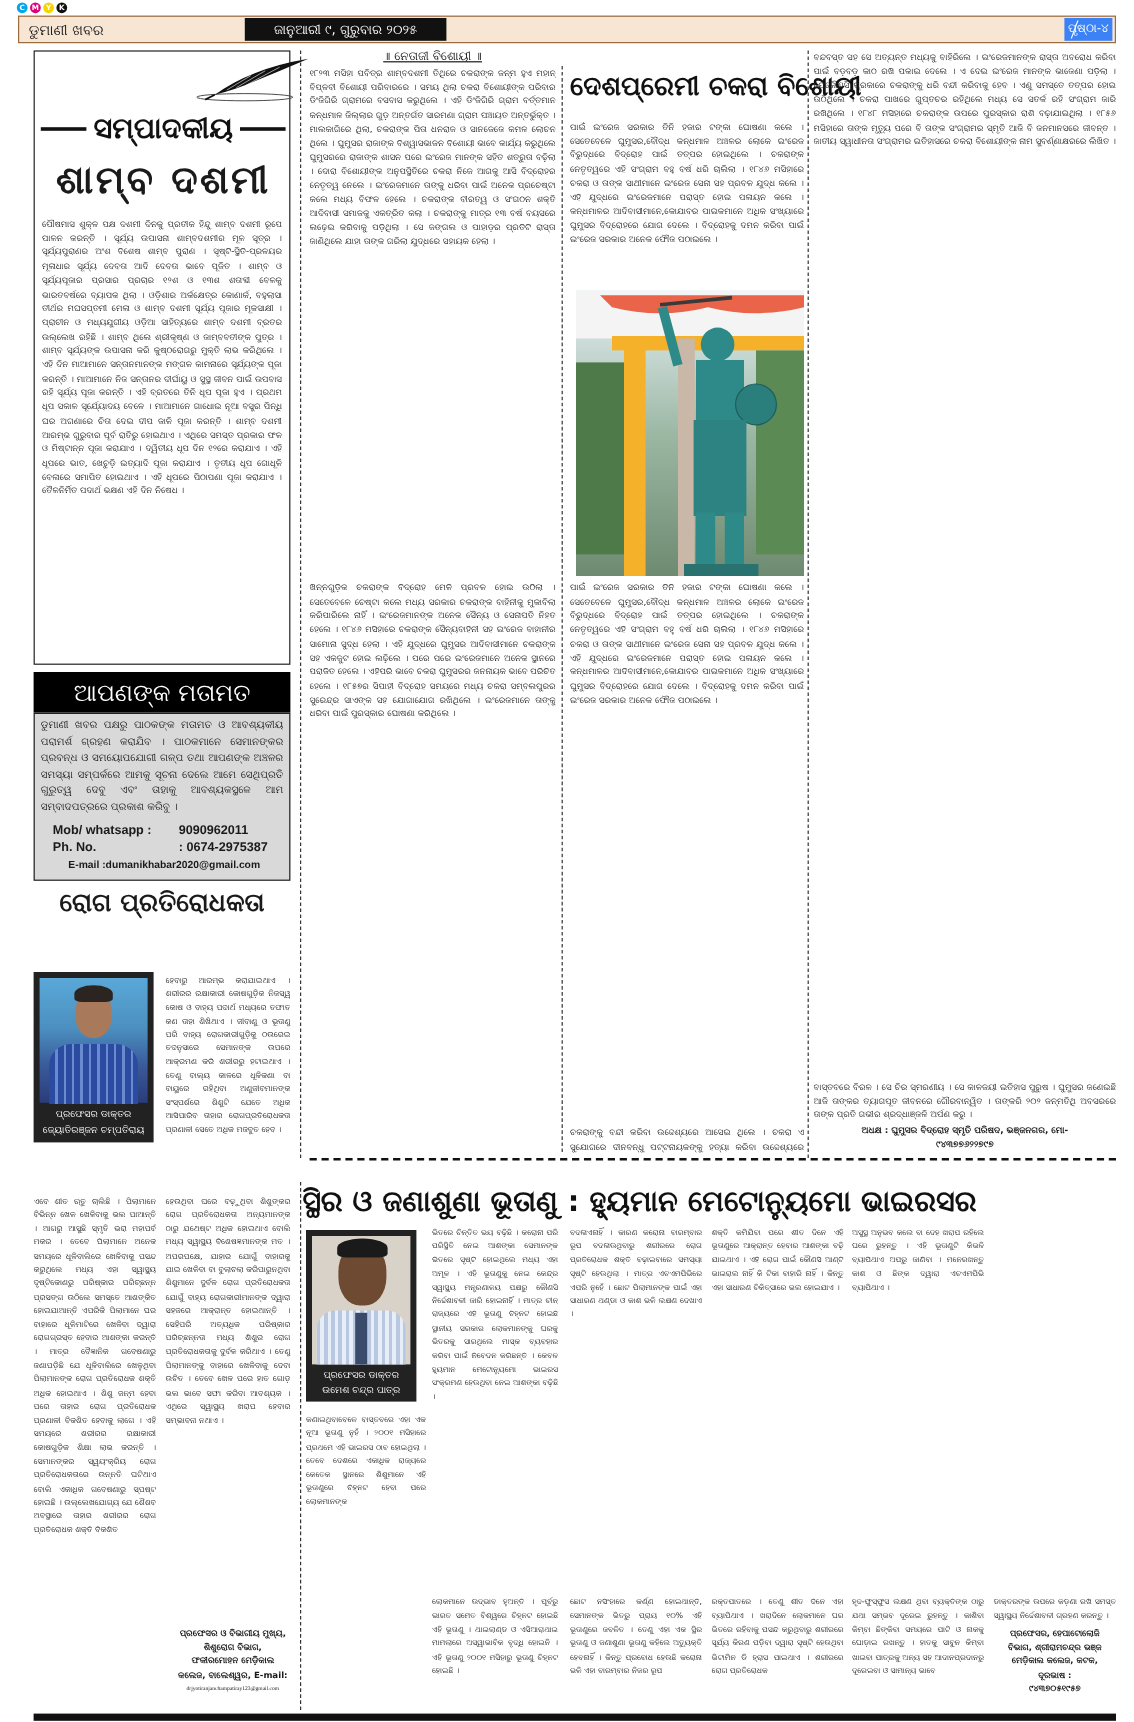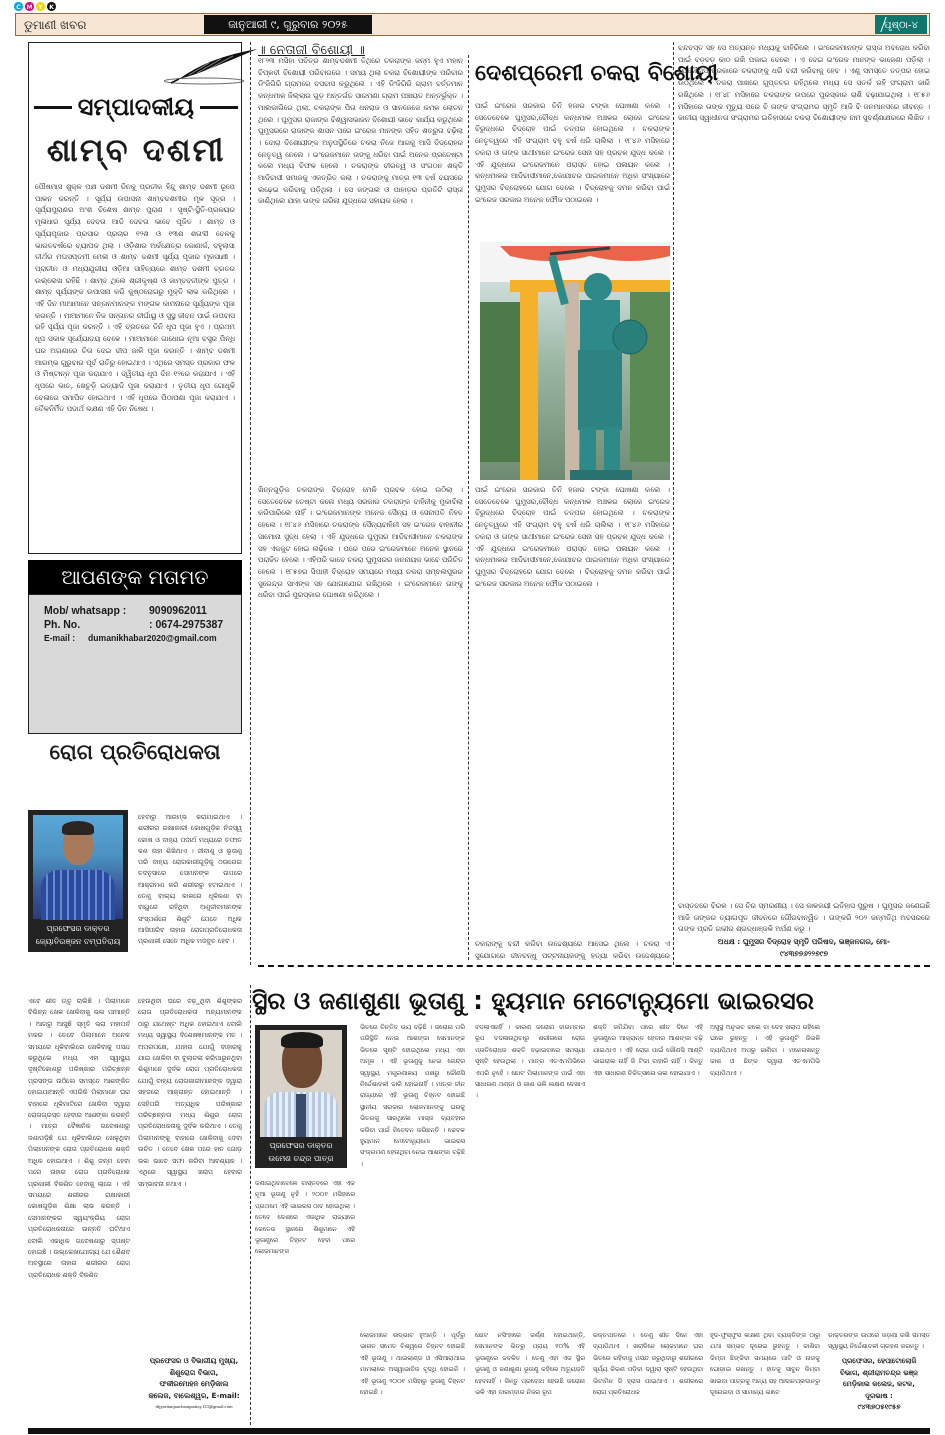--- a/index.html
+++ b/index.html
@@ -16,22 +16,22 @@
     position: absolute; left: 15px; top: 13px; width: 915px; height: 23px;
     background: #f7e6d3; border: 1.5px solid #9c6b3e;
     display: flex; align-items: center;
   }
   .header .brand { font-size: 12px; padding-left: 8px; width: 190px; }
   .header .date {
     position: absolute; left: 188px; top: 1px; width: 168px; height: 19px;
     background: #111; color: #fff; font-size: 11px; display: flex; align-items: center; justify-content: center;
   }
   .header .page {
-    position: absolute; right: 2px; top: 1px; width: 52px; height: 19px;
-    background: #0f766e; color: #fff; font-size: 10px; display: flex; align-items: center; justify-content: center;
+    position: absolute; right: 2px; top: 1px; width: 40px; height: 19px;
+    background: #3b82f6; color: #fff; font-size: 10px; display: flex; align-items: center; justify-content: center;
   }
   .header .page::before {
     content: ""; position: absolute; left: 8px; top: 2px; width: 1px; height: 15px;
     background: #fff; transform: skewX(-20deg);
   }
   .col-left { position: absolute; left: 28px; top: 42px; width: 214px; }
   .editorial-box {
     border: 1.5px solid #222; padding: 4px 6px; height: 512px; position: relative;
   }
   .quill { position: absolute; left: 120px; top: 4px; width: 110px; height: 40px; }
@@ -55,21 +55,21 @@
     background: #000000; color: #fff; font-size: 20px; text-align: center; line-height: 34px;
   }
   .opinion-box {
     position: absolute; left: 28px; top: 594px; width: 214px; height: 140px;
     background: #d9d9d9; border: 1.5px solid #222; padding: 4px 5px;
   }
   .opinion-text { font-size: 8.6px; line-height: 13.6px; text-align: justify; }
   .contact { margin-top: 4px; padding-left: 10px; font-family: Liberation Sans, sans-serif; }
   .contact .row { display: flex; font-weight: bold; font-size: 10.5px; line-height: 14px; }
   .contact .row .k { width: 105px; }
-  .contact .row.email { font-size: 8.6px; }
+  .contact .row.email { font-size: 8.6px; text-align: right; }
   .dhuli-title {
     position: absolute; left: 20px; top: 738px; width: 230px; text-align: center;
     font-size: 21px; font-weight: bold; line-height: 28px;
   }
   .photo1 {
     position: absolute; left: 28px; top: 810px; width: 100px; height: 142px; background: #222;
   }
   .photo1 .img {
     position: absolute; left: 5px; top: 5px; width: 90px; height: 104px;
     background: linear-gradient(180deg, #5aa8d8 0%, #4b90c0 40%, #3a5a9a 70%, #2a3c7a 100%);
@@ -83,21 +83,21 @@
     position: absolute; left: 8px; top: 55px; width: 74px; height: 50px;
     background: repeating-linear-gradient(90deg, #2b4ba0 0 5px, #6a8ad0 5px 7px), #2b4ba0;
     border-radius: 18px 18px 0 0;
   }
   .photo1 .cap {
     position: absolute; left: 0; top: 112px; width: 100px; text-align: center; color: #fff;
     font-size: 8px; line-height: 13px;
   }
   .body-text { font-size: 7.2px; line-height: 11.7px; text-align: justify; color: #222; overflow: hidden; }
   .vsep { position: absolute; border-left: 1px dashed #333; }
-  .netaji-head { position: absolute; left: 258px; top: 42px; width: 205px; font-size: 13px; text-decoration: underline; }
+  .netaji-head { position: absolute; left: 258px; top: 42px; width: 205px; text-align: center; font-size: 10px; text-decoration: underline; }
   .main-title {
     position: absolute; left: 475px; top: 58px; width: 195px;
     font-size: 22px; font-weight: bold; line-height: 30px; color: #111; white-space: nowrap;
   }
   .statue-photo {
     position: absolute; left: 480px; top: 242px; width: 190px; height: 238px; overflow: hidden;
     background: linear-gradient(180deg, #e7f0f6 0%, #9cb8a4 50%, #6e8a70 100%);
   }
   .hr-dash { position: absolute; left: 258px; top: 965px; width: 672px; border-top: 2px dashed #111; }
   .virus-title {
@@ -146,20 +146,21 @@
       <span class="ed-label">ସମ୍ପାଦକୀୟ</span>
       <span class="dash"></span>
     </div>
     <div class="ed-title">ଶାମ୍ବ ଦଶମୀ</div>
     <div class="ed-body body-text" style="height:318px">ପୌଷମାସ ଶୁକ୍ଳ ପକ୍ଷ ଦଶମୀ ଦିନକୁ ପ୍ରତୀକ ହିନ୍ଦୁ ଶାମ୍ବ ଦଶମୀ ରୂପେ ପାଳନ କରନ୍ତି । ସୂର୍ଯ୍ୟ ଉପାସନା ଶାମ୍ବଦଶମୀର ମୂଳ ସୂତ୍ର । ସୂର୍ଯ୍ୟପୁରାଣର ଅଂଶ ବିଶେଷ ଶାମ୍ବ ପୁରାଣ । ସୃଷ୍ଟି-ସ୍ଥିତି-ପ୍ରଳୟର ମୂଳାଧାର ସୂର୍ଯ୍ୟ ଦେବତା ଆଦି ଦେବତା ଭାବେ ପୂଜିତ । ଶାମ୍ବ ଓ ସୂର୍ଯ୍ୟପୂଜାର ପ୍ରସାର ପ୍ରଚାର ୧୨ଶ ଓ ୧୩ଶ ଶତାବ୍ଦୀ ବେଳକୁ ଭାରତବର୍ଷରେ ବ୍ୟାପକ ଥିଲା । ଓଡ଼ିଶାର ଅର୍କକ୍ଷେତ୍ର କୋଣାର୍କ, ବହୁଲାସା ତୀର୍ଥର ମଘସପ୍ତମୀ ମେଳା ଓ ଶାମ୍ବ ଦଶମୀ ସୂର୍ଯ୍ୟ ପୂଜାର ମୂକସାକ୍ଷୀ । ପ୍ରାଚୀନ ଓ ମଧ୍ୟଯୁଗୀୟ ଓଡ଼ିଆ ସାହିତ୍ୟରେ ଶାମ୍ବ ଦଶମୀ ବ୍ରତର ଉଲ୍ଲେଖ ରହିଛି । ଶାମ୍ବ ଥିଲେ ଶ୍ରୀକୃଷ୍ଣ ଓ ଜାମ୍ବବତୀଙ୍କ ପୁତ୍ର । ଶାମ୍ବ ସୂର୍ଯ୍ୟଙ୍କ ଉପାସନା କରି କୁଷ୍ଠରୋଗରୁ ମୁକ୍ତି ଲାଭ କରିଥିଲେ । ଏହି ଦିନ ମାଆମାନେ ସନ୍ତାନମାନଙ୍କ ମଙ୍ଗଳ କାମନାରେ ସୂର୍ଯ୍ୟଙ୍କ ପୂଜା କରନ୍ତି । ମାଆମାନେ ନିଜ ସନ୍ତାନର ଦୀର୍ଘାୟୁ ଓ ସୁସ୍ଥ ଜୀବନ ପାଇଁ ଉପବାସ ରହି ସୂର୍ଯ୍ୟ ପୂଜା କରନ୍ତି । ଏହି ବ୍ରତରେ ତିନି ଧୂପ ପୂଜା ହୁଏ । ପ୍ରଥମ ଧୂପ ସକାଳ ସୂର୍ଯ୍ୟୋଦୟ ବେଳେ । ମାଆମାନେ ଗାଧୋଇ ନୂଆ ବସ୍ତ୍ର ପିନ୍ଧି ଘର ଅଗଣାରେ ଚିତା ଦେଇ ଦୀପ ଜାଳି ପୂଜା କରନ୍ତି । ଶାମ୍ବ ଦଶମୀ ଆରମ୍ଭ ଗୁରୁବାର ପୂର୍ବ ରାତିରୁ ହୋଇଥାଏ । ଏଥିରେ ସମସ୍ତ ପ୍ରକାର ଫଳ ଓ ମିଷ୍ଟାନ୍ନ ପୂଜା କରାଯାଏ । ଦ୍ୱିତୀୟ ଧୂପ ଦିନ ୧୨ରେ କରାଯାଏ । ଏହି ଧୂପରେ ଭାତ, ଖେଚୁଡ଼ି ଇତ୍ୟାଦି ପୂଜା କରାଯାଏ । ତୃତୀୟ ଧୂପ ଗୋଧୂଳି ବେଳାରେ ସମାପିତ ହୋଇଥାଏ । ଏହି ଧୂପରେ ପିଠାପଣା ପୂଜା କରାଯାଏ । ତୈଳନିର୍ମିତ ପଦାର୍ଥ ଭକ୍ଷଣ ଏହି ଦିନ ନିଷେଧ ।</div>
   </div>
 </div>
 
 <div class="opinion-head">ଆପଣଙ୍କ ମତାମତ</div>
 <div class="opinion-box">
+  <div class="opinion-text">ଡୁମାଣୀ ଖବର ପକ୍ଷରୁ ପାଠକଙ୍କ ମତାମତ ଓ ଆବଶ୍ୟକୀୟ ପରାମର୍ଶ ଗ୍ରହଣ କରାଯିବ । ପାଠକମାନେ ସେମାନଙ୍କର ପ୍ରବନ୍ଧ ଓ ସମୟୋପଯୋଗୀ ଗଳ୍ପ ତଥା ଆପଣଙ୍କ ଅଞ୍ଚଳର ସମସ୍ୟା ସମ୍ପର୍କରେ ଆମକୁ ସୂଚନା ଦେଲେ ଆମେ ସେଥିପ୍ରତି ଗୁରୁତ୍ୱ ଦେବୁ ଏବଂ ତାହାକୁ ଆବଶ୍ୟକସ୍ଥଳେ ଆମ ସମ୍ବାଦପତ୍ରରେ ପ୍ରକାଶ କରିବୁ ।</div>
   <div class="contact">
     <div class="row">
         <span class="k">Mob/ whatsapp :</span>
         <span>9090962011</span>
       </div>
     <div class="row">
         <span class="k">Ph. No.</span>
         <span>: 0674-2975387</span>
       </div>
     <div class="row email">

